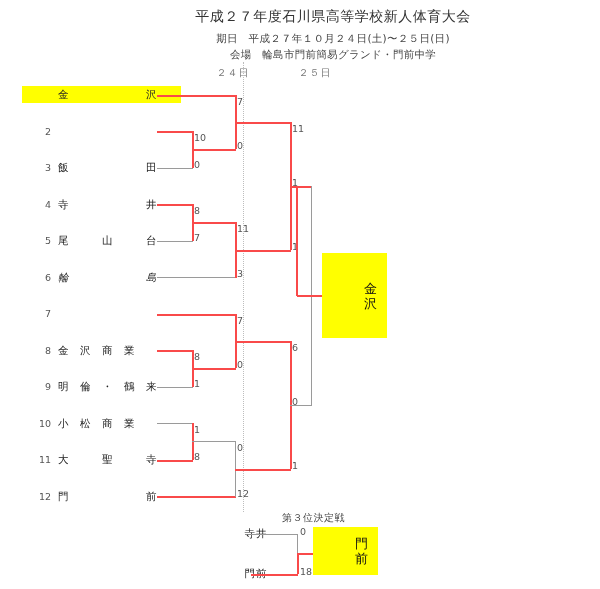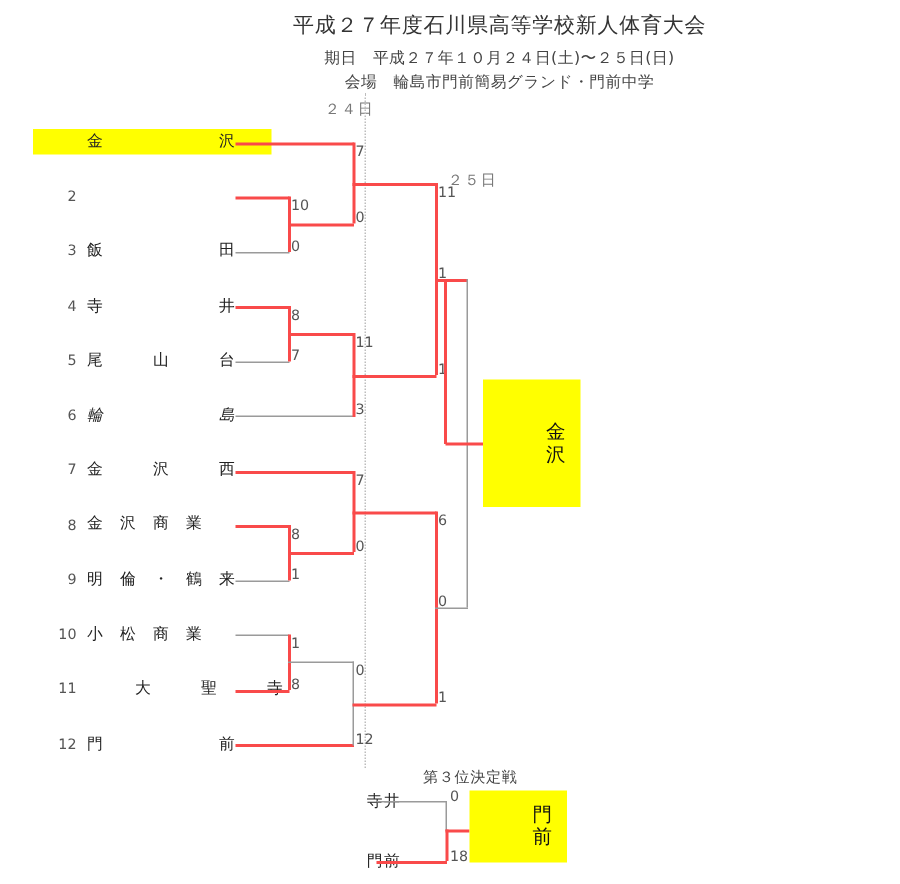--- a/index.html
+++ b/index.html
@@ -25,21 +25,21 @@
     font-size:10.5px;color:#444;letter-spacing:0.3px;
   }
   .subline1{top:32px;}
   .subline2{top:48px;}
 
   .daylabel{
     font-size:10px;color:#777;letter-spacing:1px;
     text-align:center;
   }
   .day24{left:170px;top:66px;width:60px;}
-  .day25{left:252px;top:66px;width:60px;margin-top:47px;}
+  .day25{left:252px;top:66px;width:60px;}
 
   
   .divider{
     left:243px;top:62px;width:0;height:450px;
     border-left:1px dotted #bdbdbd;
   }
 
   
   .seedno{
     font-size:9.5px;color:#555;text-align:right;
@@ -119,41 +119,38 @@
   <div class="abs teambox" style="left:22px;top:232px;">
       <span class="nm">尾　　　山　　　台</span>
     </div>
 
   <div class="abs seedno" style="left:4px;top:272px;">6</div>
   <div class="abs teambox" style="left:22px;top:269px;font-style:italic;">
       <span class="nm">輪　　　　　　　島</span>
     </div>
 
   <div class="abs seedno" style="left:4px;top:308px;">7</div>
-  <div class="abs teambox" style="left:22px;top:305px;">
-      <span class="nm">金　　　沢　　　西</span>
-    </div>
 
   <div class="abs seedno" style="left:4px;top:345px;">8</div>
-  <div class="abs teambox" style="left:22px;top:342px;font-family:Liberation Mono, monospace;">
+  <div class="abs teambox" style="left:22px;top:342px;">
       <span class="nm">金　沢　商　業</span>
     </div>
 
   <div class="abs seedno" style="left:4px;top:381px;">9</div>
   <div class="abs teambox" style="left:22px;top:378px;">
       <span class="nm">明　倫　・　鶴　来</span>
     </div>
 
   <div class="abs seedno" style="left:0px;top:418px;width:18px;">10</div>
   <div class="abs teambox" style="left:22px;top:415px;">
       <span class="nm">小　松　商　業</span>
     </div>
 
   <div class="abs seedno" style="left:0px;top:454px;width:18px;">11</div>
-  <div class="abs teambox" style="left:22px;top:451px;margin-left:32px;">
+  <div class="abs teambox" style="left:22px;top:451px;">
       <span class="nm">大　　　聖　　　寺</span>
     </div>
 
   <div class="abs seedno" style="left:0px;top:491px;width:18px;">12</div>
   <div class="abs teambox" style="left:22px;top:488px;">
       <span class="nm">門　　　　　　　前</span>
     </div>
 
   <div class="h win" style="left:157px;top:131px;width:36px;"></div>
   <div class="h los" style="left:157px;top:168px;width:36px;"></div>

